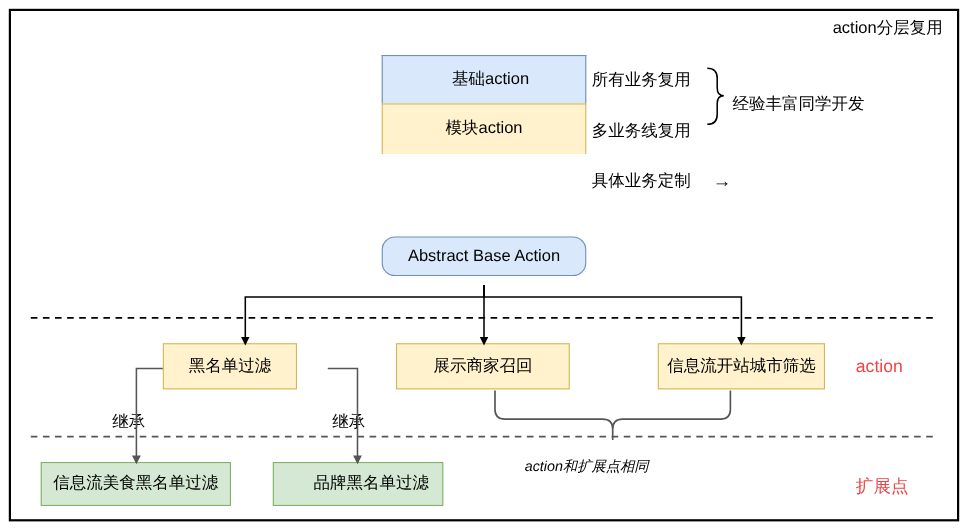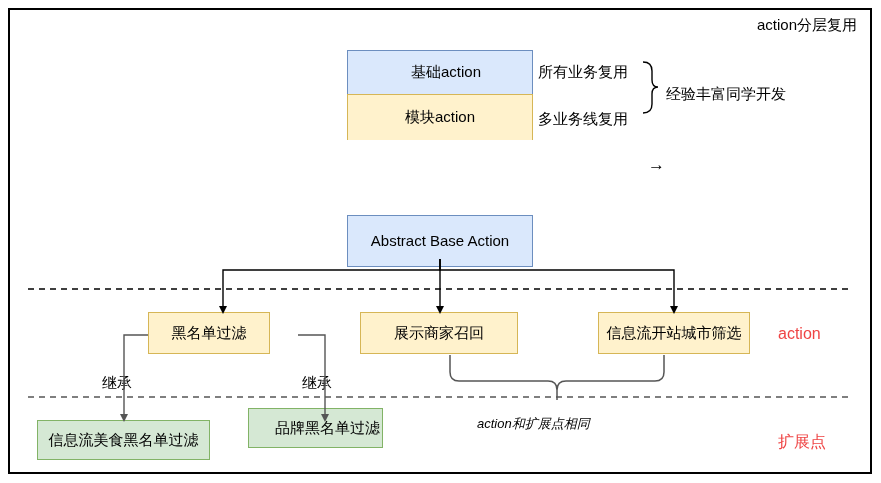--- a/index.html
+++ b/index.html
@@ -76,41 +76,42 @@
 
   <div class="box blue stack-cell" style="left:347px; top:50px; width:186px; height:44px;padding-left:12px;">
     <span>基础action</span>
   </div>
   <div class="box yellow stack-cell" style="left:347px; top:94px; width:186px; height:46px;">
     <span>模块action</span>
   </div>
 
   <div class="lbl" style="left:538px; top:63px;">所有业务复用</div>
   <div class="lbl" style="left:538px; top:110px;">多业务线复用</div>
+  <div class="lbl" style="left:538px; top:155px;">具体业务定制</div>
   <div class="lbl" style="left:648px; top:155px; font-size:17px;">→</div>
   <div class="lbl" style="left:666px; top:85px;">经验丰富同学开发</div>
 
-  <div class="box blue" style="left:347px; top:215px; width:186px; height:52px;">
+  <div class="box blue" style="left:347px; top:215px; width:186px; height:36px;border-radius:12px;">
     <span>Abstract Base Action</span>
   </div>
 
   <div class="box yellow" style="left:148px; top:312px; width:122px; height:42px;">
     <span>黑名单过滤</span>
   </div>
   <div class="box yellow" style="left:360px; top:312px; width:158px; height:42px;">
     <span>展示商家召回</span>
   </div>
   <div class="box yellow" style="left:598px; top:312px; width:152px; height:42px;">
     <span>信息流开站城市筛选</span>
   </div>
 
   <div class="box green" style="left:37px; top:420px; width:173px; height:40px;">
     <span>信息流美食黑名单过滤</span>
   </div>
-  <div class="box green" style="left:248px; top:408px; width:135px; height:40px;padding-left:24px;">
+  <div class="box green" style="left:248px; top:420px; width:155px; height:40px;padding-left:24px;">
     <span>品牌黑名单过滤</span>
   </div>
 
   <div class="lbl" style="left:102px; top:374px;">继承</div>
   <div class="lbl" style="left:302px; top:374px;">继承</div>
 
   <div class="lbl italic" style="left:477px; top:415px;">action和扩展点相同</div>
 
   <div class="lbl red" style="left:778px; top:325px;">action</div>
   <div class="lbl red" style="left:778px; top:432px;">扩展点</div>

